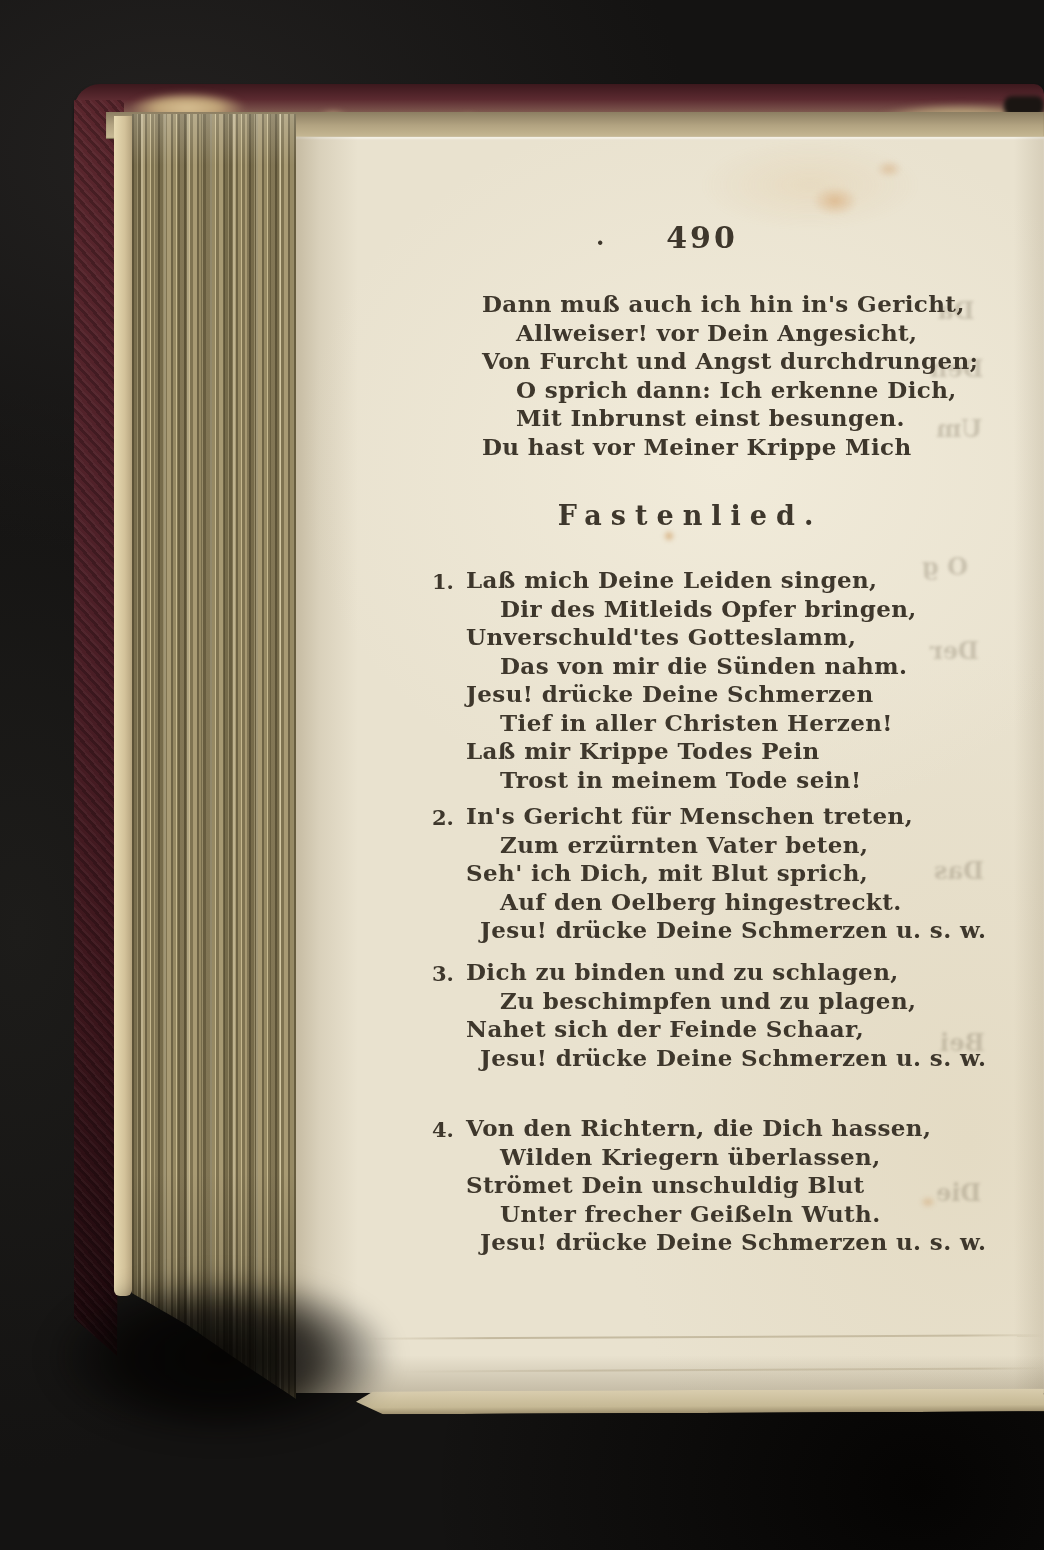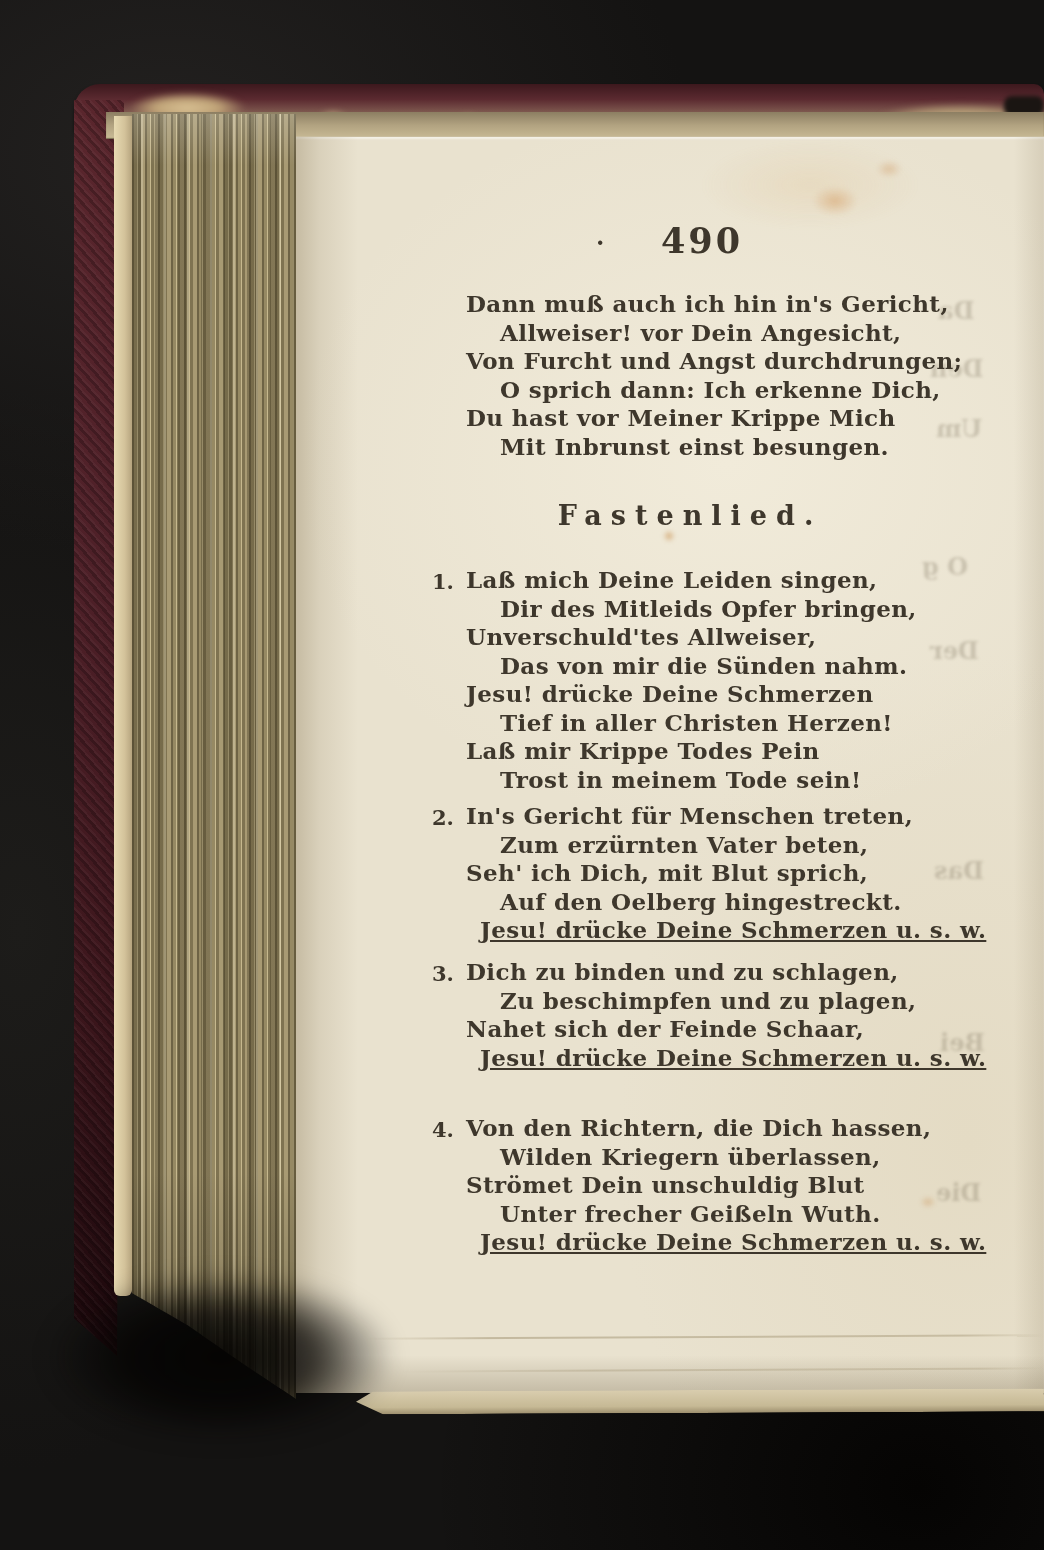--- a/index.html
+++ b/index.html
@@ -99,30 +99,30 @@
   .fox.f5{left:700px;top:140px;width:220px;height:90px;background:radial-gradient(closest-side,rgba(215,165,95,.14),rgba(215,165,95,0));}
   
   .ghost{
     position:absolute;z-index:3;color:rgba(110,100,80,.28);
     font-weight:700;font-size:24px;filter:blur(1.6px);
     transform:scaleX(-1);white-space:nowrap;
   }
   
   .text-layer{position:absolute;inset:0;z-index:5;color:#3e372c;}
   .pageno{position:absolute;left:442px;top:220px;width:520px;text-align:center;
-    font-size:35px;font-weight:700;letter-spacing:3px;}
+    font-size:30px;font-weight:700;letter-spacing:3px;}
   .pageno-dot{position:absolute;left:596px;top:228px;font-size:24px;font-weight:700;}
   .hymn-title{position:absolute;left:430px;top:500px;width:520px;text-align:center;
     font-size:27px;font-weight:700;letter-spacing:9px;}
   .stanza{position:absolute;left:432px;}
   .stanza .num{position:absolute;left:0;top:3px;font-size:21px;font-weight:700;}
   .stanza .lines{margin-left:34px;}
   .line{font-size:23px;line-height:28.5px;font-weight:700;white-space:nowrap;letter-spacing:.4px;}
   .line.indent{padding-left:34px;}
-  .line.half{padding-left:14px;text-decoration:underline;}
+  .line.half{padding-left:14px;}
   .closing{left:466px;}
   .s-closing{top:290px;} .s1{top:566px;} .s2{top:802px;} .s3{top:958px;} .s4{top:1114px;}
 </style>
 </head>
 <body>
 
 <div class="scene">
   <div class="bg"></div>
 
   <div class="cover-top"></div>
@@ -156,38 +156,38 @@
   <span class="ghost" style="left:930px;top:636px;">Der</span>
   <span class="ghost" style="left:934px;top:856px;">Das</span>
   <span class="ghost" style="left:940px;top:1028px;">Bei</span>
   <span class="ghost" style="left:936px;top:1178px;">Die</span>
 
   <div class="text-layer">
     <div class="pageno-dot">·</div>
     <div class="pageno">490</div>
 
     <div class="stanza closing s-closing">
-      <div class="lines" style="margin-left:0;">
+      <div class="lines" style="margin-left:16px;">
         <div class="line">Dann muß auch ich hin in's Gericht,</div>
         <div class="line indent">Allweiser! vor Dein Angesicht,</div>
         <div class="line">Von Furcht und Angst durchdrungen;</div>
         <div class="line indent">O sprich dann: Ich erkenne Dich,</div>
+        <div class="line indent">Mit Inbrunst einst besungen.</div>
         <div class="line">Du hast vor Meiner Krippe Mich</div>
-        <div class="line indent">Mit Inbrunst einst besungen.</div>
       </div>
     </div>
 
     <div class="hymn-title">Fastenlied.</div>
 
     <div class="stanza s1">
       <div class="num">1.</div>
       <div class="lines">
         <div class="line">Laß mich Deine Leiden singen,</div>
         <div class="line indent">Dir des Mitleids Opfer bringen,</div>
-        <div class="line">Unverschuld'tes Allweiser,</div>
+        <div class="line">Unverschuld'tes Gotteslamm,</div>
         <div class="line indent">Das von mir die Sünden nahm.</div>
         <div class="line">Jesu! drücke Deine Schmerzen</div>
         <div class="line indent">Tief in aller Christen Herzen!</div>
         <div class="line">Laß mir Krippe Todes Pein</div>
         <div class="line indent">Trost in meinem Tode sein!</div>
       </div>
     </div>
 
     <div class="stanza s2">
       <div class="num">2.</div>

